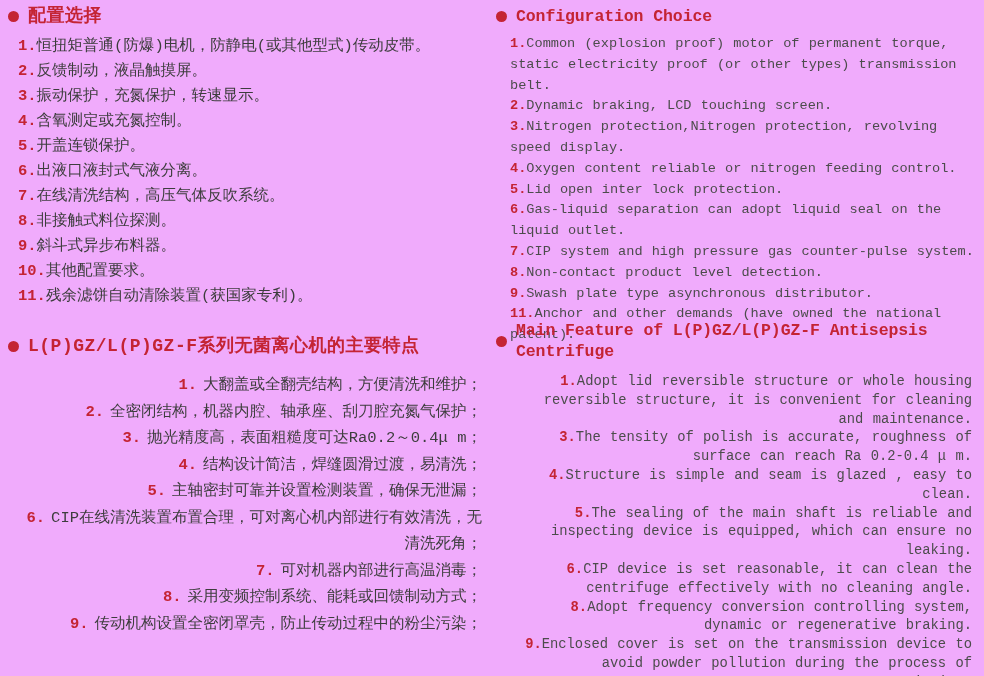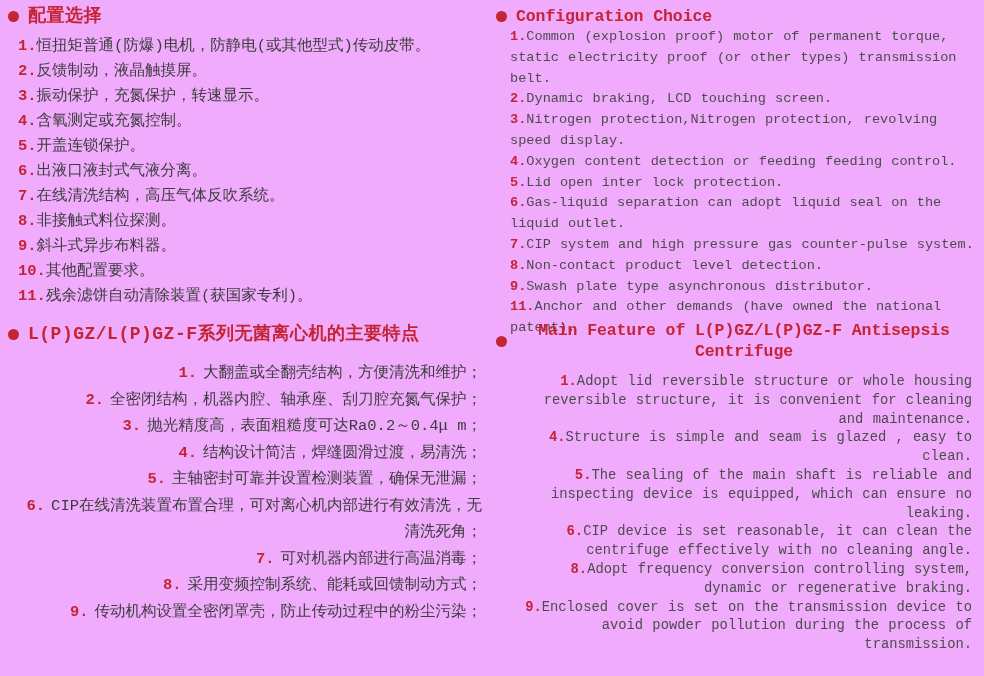--- a/index.html
+++ b/index.html
@@ -12,34 +12,34 @@
     font-family: Liberation Mono, monospace;
   }
   .sec { position: absolute; }
   .hdr { display: flex; align-items: center; gap: 9px; margin: 0; }
   .bullet {
     width: 11px; height: 11px; border-radius: 50%;
     background: #c42434; flex: none;
   }
   .title { margin: 0; color: #c42434; font-weight: bold; line-height: 21px; }
   .title.cn { font-size: 18px; letter-spacing: 0.5px; }
-  .title.en { font-size: 16.5px; letter-spacing: -0.1px; text-align: center; }
+  .title.en { font-size: 16.5px; letter-spacing: -0.1px; }
   .list { margin: 0; }
   .item { color: #3d3d3d; }
   .num { color: #c42434; font-weight: bold; }
 
   .s-cfg-cn { left: 8px; top: 6px; width: 470px; }
   .s-cfg-cn .list { margin-top: 7px; }
   .s-cfg-cn .item { font-size: 15.5px; line-height: 25px; padding-left: 10px; }
 
   .s-cfg-en { left: 496px; top: 6px; width: 478px; }
-  .s-cfg-en .list { }
+  .s-cfg-en .list { margin-top: 7px; }
   .s-cfg-en .item { font-size: 13.6px; line-height: 20.8px; padding-left: 14px; color: #4c4c4c; word-spacing: 1px; }
 
-  .s-ft-cn { left: 8px; top: 324px; width: 474px; }
+  .s-ft-cn { left: 8px; top: 336px; width: 474px; }
   .s-ft-cn .list { margin-top: 15px; text-align: right; }
   .s-ft-cn .item { font-size: 15.5px; line-height: 26.5px; padding-left: 30px; text-indent: -20px; }
   .s-ft-cn .num { margin-right: 6px; }
 
   .s-ft-en { left: 496px; top: 320px; width: 476px; }
   .s-ft-en .list { margin-top: 11px; }
   .s-ft-en .item { font-size: 13.8px; line-height: 18.8px; padding-left: 14px; color: #4c4c4c; word-spacing: 1px; text-align: right; }
 </style>
 </head>
 <body>
@@ -83,21 +83,21 @@
       <h2 class="title en">Configuration Choice</h2>
     </div>
     <div class="list">
 
         <div class="item"><span class="num">1.</span><span class="txt">Common (explosion proof) motor of permanent torque, static electricity proof (or other types) transmission belt.</span></div>
 
         <div class="item"><span class="num">2.</span><span class="txt">Dynamic braking, LCD touching screen.</span></div>
 
         <div class="item"><span class="num">3.</span><span class="txt">Nitrogen protection,Nitrogen protection, revolving speed display.</span></div>
 
-        <div class="item"><span class="num">4.</span><span class="txt">Oxygen content detection or feeding feeding control.</span></div>
+        <div class="item"><span class="num">4.</span><span class="txt">Oxygen content reliable or nitrogen feeding control.</span></div>
 
         <div class="item"><span class="num">5.</span><span class="txt">Lid open inter lock protection.</span></div>
 
         <div class="item"><span class="num">6.</span><span class="txt">Gas-liquid separation can adopt liquid seal on the liquid outlet.</span></div>
 
         <div class="item"><span class="num">7.</span><span class="txt">CIP system and high pressure gas counter-pulse system.</span></div>
 
         <div class="item"><span class="num">8.</span><span class="txt">Non-contact product level detection.</span></div>
 
         <div class="item"><span class="num">9.</span><span class="txt">Swash plate type asynchronous distributor.</span></div>
@@ -137,20 +137,21 @@
   <section class="sec s-ft-en">
     <div class="hdr">
       <span class="bullet"></span>
       <h2 class="title en">Main Feature of L(P)GZ/L(P)GZ-F Antisepsis Centrifuge</h2>
     </div>
     <div class="list">
 
         <div class="item"><span class="num">1.</span><span class="txt">Adopt lid reversible structure or whole housing reversible structure, it is convenient for cleaning and maintenance.</span></div>
 
 
+        <div class="item"><span class="num">3.</span><span class="txt">The tensity of polish is accurate, roughness of surface can reach Ra 0.2-0.4 μ m.</span></div>
 
         <div class="item"><span class="num">4.</span><span class="txt">Structure is simple and seam is glazed , easy to clean.</span></div>
 
         <div class="item"><span class="num">5.</span><span class="txt">The sealing of the main shaft is reliable and inspecting device is equipped, which can ensure no leaking.</span></div>
 
         <div class="item"><span class="num">6.</span><span class="txt">CIP device is set reasonable, it can clean the centrifuge effectively with no cleaning angle.</span></div>
 
 
         <div class="item"><span class="num">8.</span><span class="txt">Adopt frequency conversion controlling system, dynamic or regenerative braking.</span></div>
 

